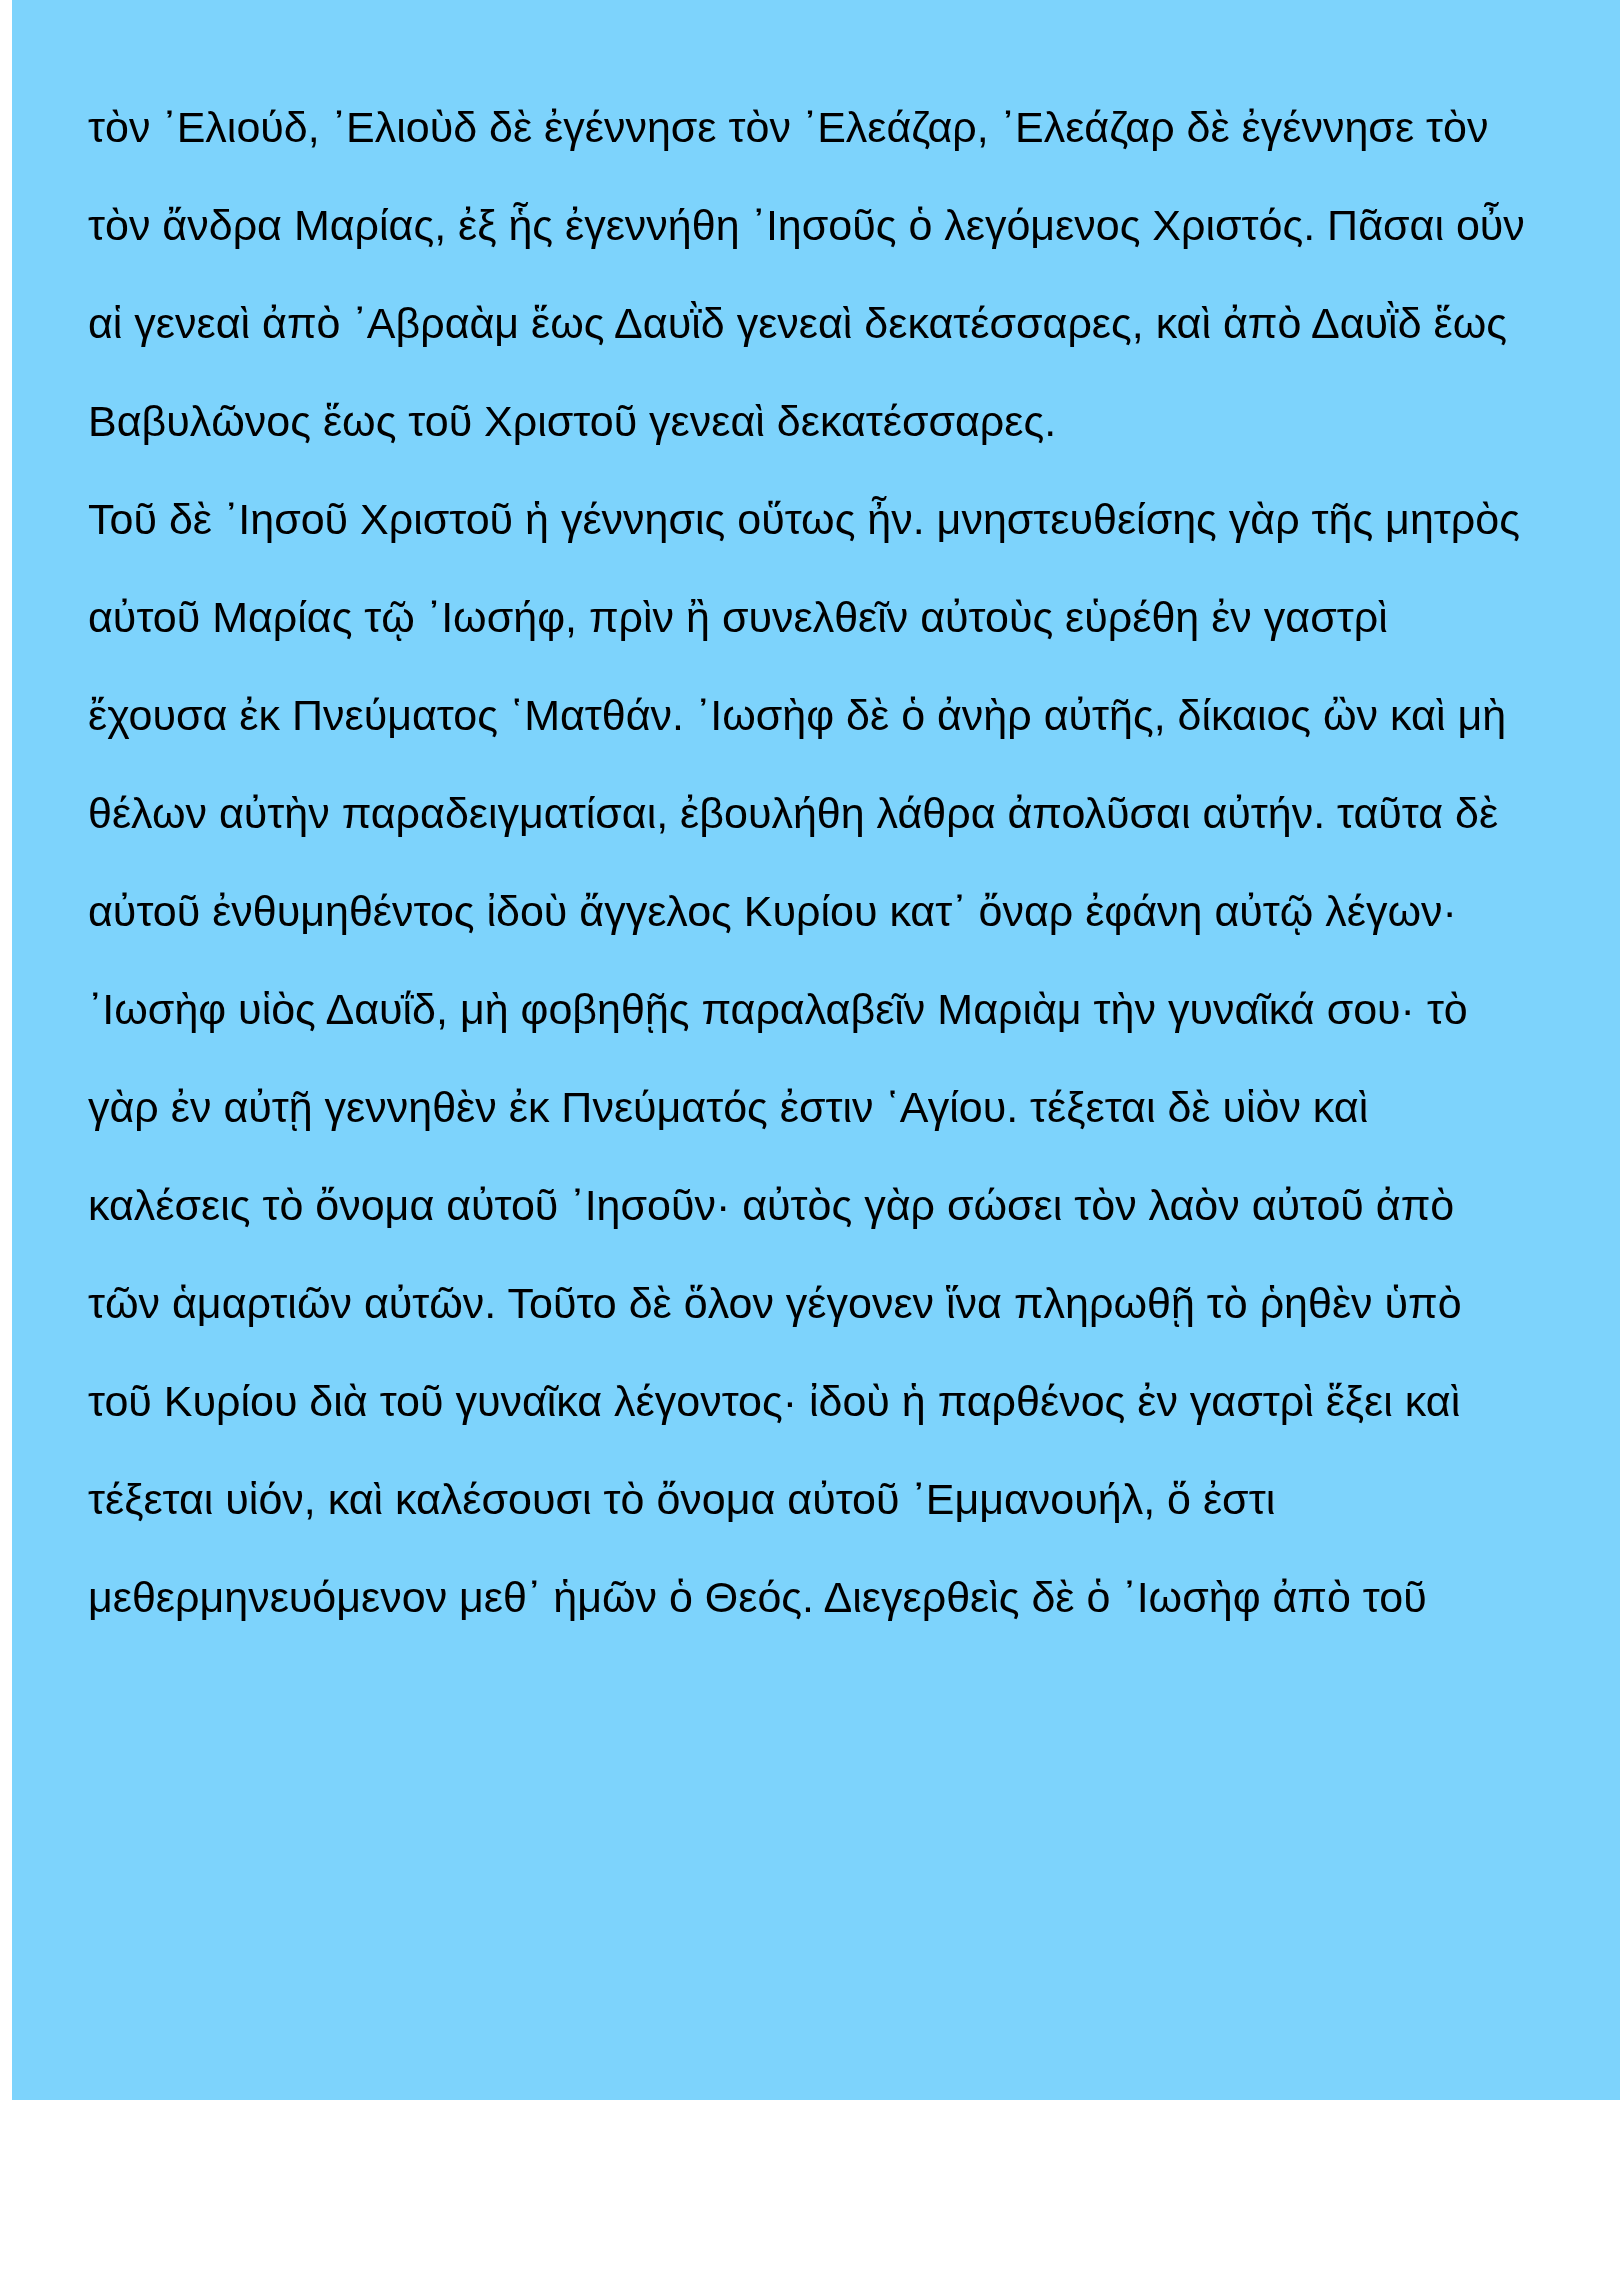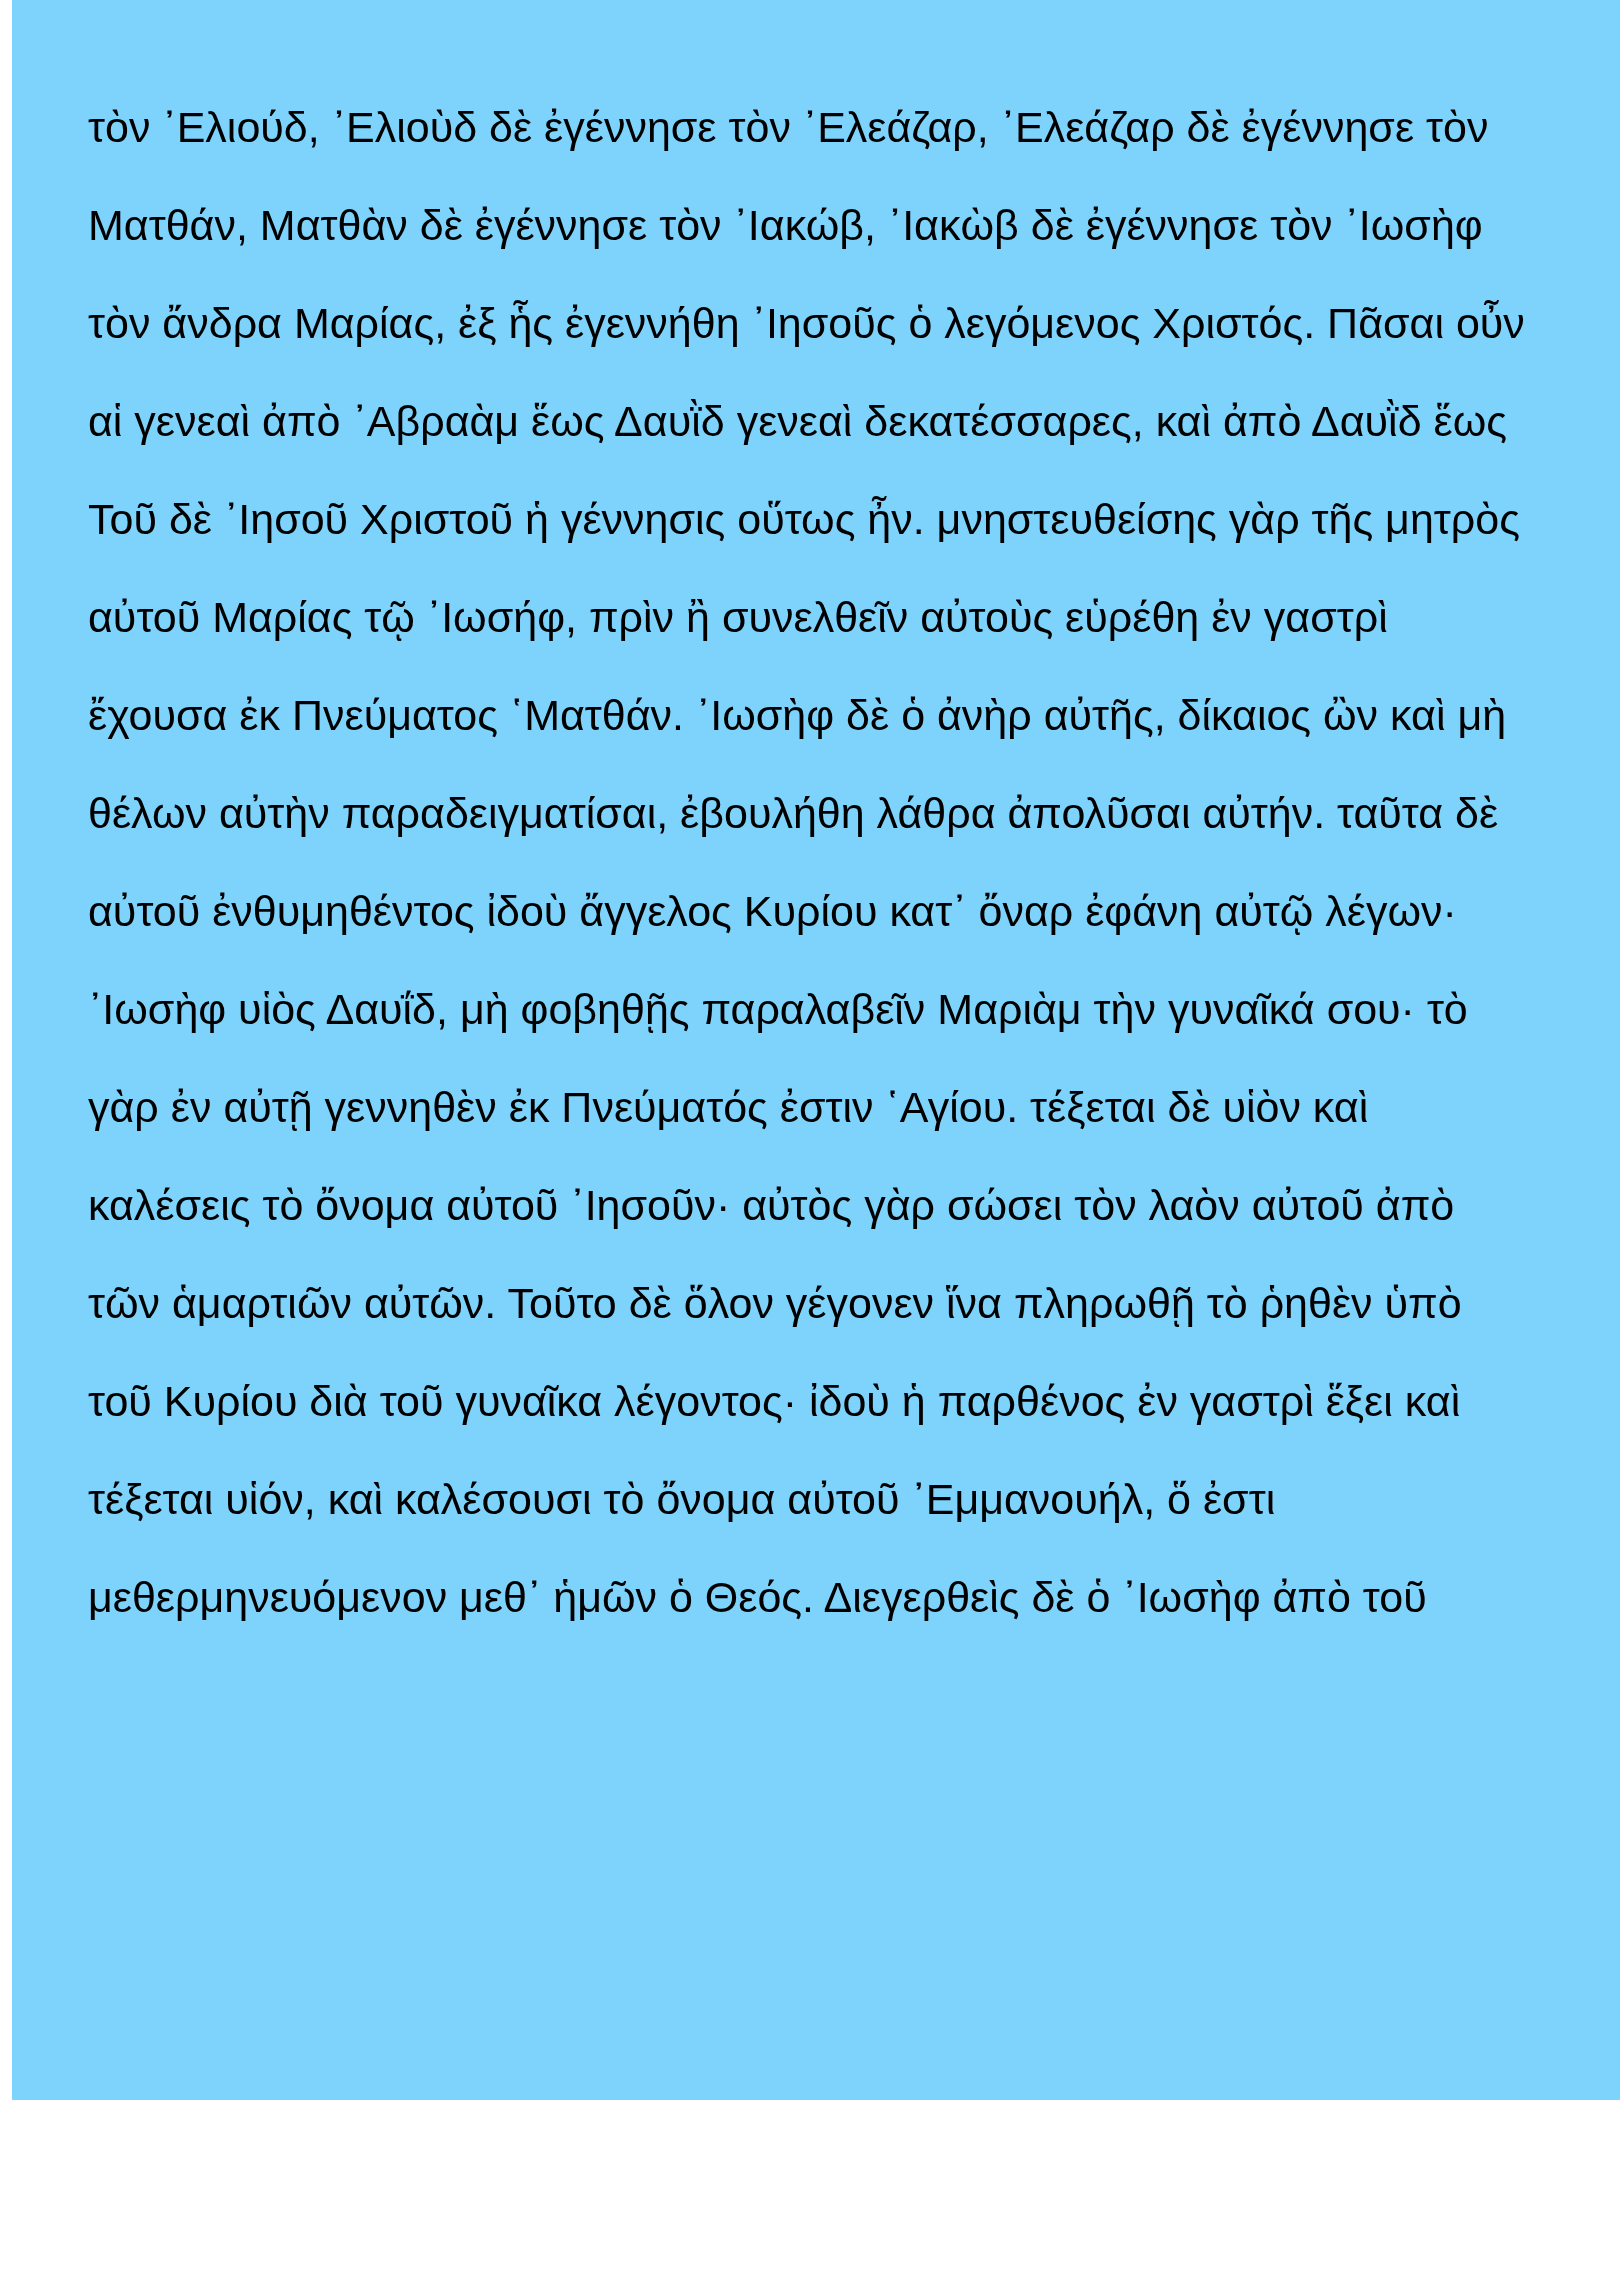--- a/index.html
+++ b/index.html
@@ -17,23 +17,23 @@
     display: block; height: 98px; line-height: 59px;
     white-space: nowrap;
   }
 </style>
 </head>
 <body>
 
 <div class="page">
   <div class="text-block">
     <span class="line">τὸν ᾿Ελιούδ, ᾿Ελιοὺδ δὲ ἐγέννησε τὸν ᾿Ελεάζαρ, ᾿Ελεάζαρ δὲ ἐγέννησε τὸν</span>
-    <span class="line">Ματθάν, Ματθὰν δὲ ἐγέννησε τὸν ᾿Ιακώβ, ᾿Ιακὼβ δὲ ἐγέννησε τὸν ᾿Ιωσὴφ</span>
     <span class="line">τὸν ἄνδρα Μαρίας, ἐξ ἧς ἐγεννήθη ᾿Ιησοῦς ὁ λεγόμενος Χριστός. Πᾶσαι οὖν</span>
     <span class="line">αἱ γενεαὶ ἀπὸ ᾿Αβραὰμ ἕως Δαυῒδ γενεαὶ δεκατέσσαρες, καὶ ἀπὸ Δαυῒδ ἕως</span>
+    <span class="line">Βαβυλῶνος ἕως τοῦ Χριστοῦ γενεαὶ δεκατέσσαρες.</span>
     <span class="line">Τοῦ δὲ ᾿Ιησοῦ Χριστοῦ ἡ γέννησις οὕτως ἦν. μνηστευθείσης γὰρ τῆς μητρὸς</span>
     <span class="line">αὐτοῦ Μαρίας τῷ ᾿Ιωσήφ, πρὶν ἢ συνελθεῖν αὐτοὺς εὑρέθη ἐν γαστρὶ</span>
     <span class="line">ἔχουσα ἐκ Πνεύματος ῾Ματθάν. ᾿Ιωσὴφ δὲ ὁ ἀνὴρ αὐτῆς, δίκαιος ὢν καὶ μὴ</span>
     <span class="line">θέλων αὐτὴν παραδειγματίσαι, ἐβουλήθη λάθρα ἀπολῦσαι αὐτήν. ταῦτα δὲ</span>
     <span class="line">αὐτοῦ ἐνθυμηθέντος ἰδοὺ ἄγγελος Κυρίου κατ᾿ ὄναρ ἐφάνη αὐτῷ λέγων·</span>
     <span class="line">᾿Ιωσὴφ υἱὸς Δαυΐδ, μὴ φοβηθῇς παραλαβεῖν Μαριὰμ τὴν γυναῖκά σου· τὸ</span>
     <span class="line">γὰρ ἐν αὐτῇ γεννηθὲν ἐκ Πνεύματός ἐστιν ῾Αγίου. τέξεται δὲ υἱὸν καὶ</span>
     <span class="line">καλέσεις τὸ ὄνομα αὐτοῦ ᾿Ιησοῦν· αὐτὸς γὰρ σώσει τὸν λαὸν αὐτοῦ ἀπὸ</span>
     <span class="line">τῶν ἁμαρτιῶν αὐτῶν. Τοῦτο δὲ ὅλον γέγονεν ἵνα πληρωθῇ τὸ ῥηθὲν ὑπὸ</span>
     <span class="line">τοῦ Κυρίου διὰ τοῦ γυναῖκα λέγοντος· ἰδοὺ ἡ παρθένος ἐν γαστρὶ ἕξει καὶ</span>

